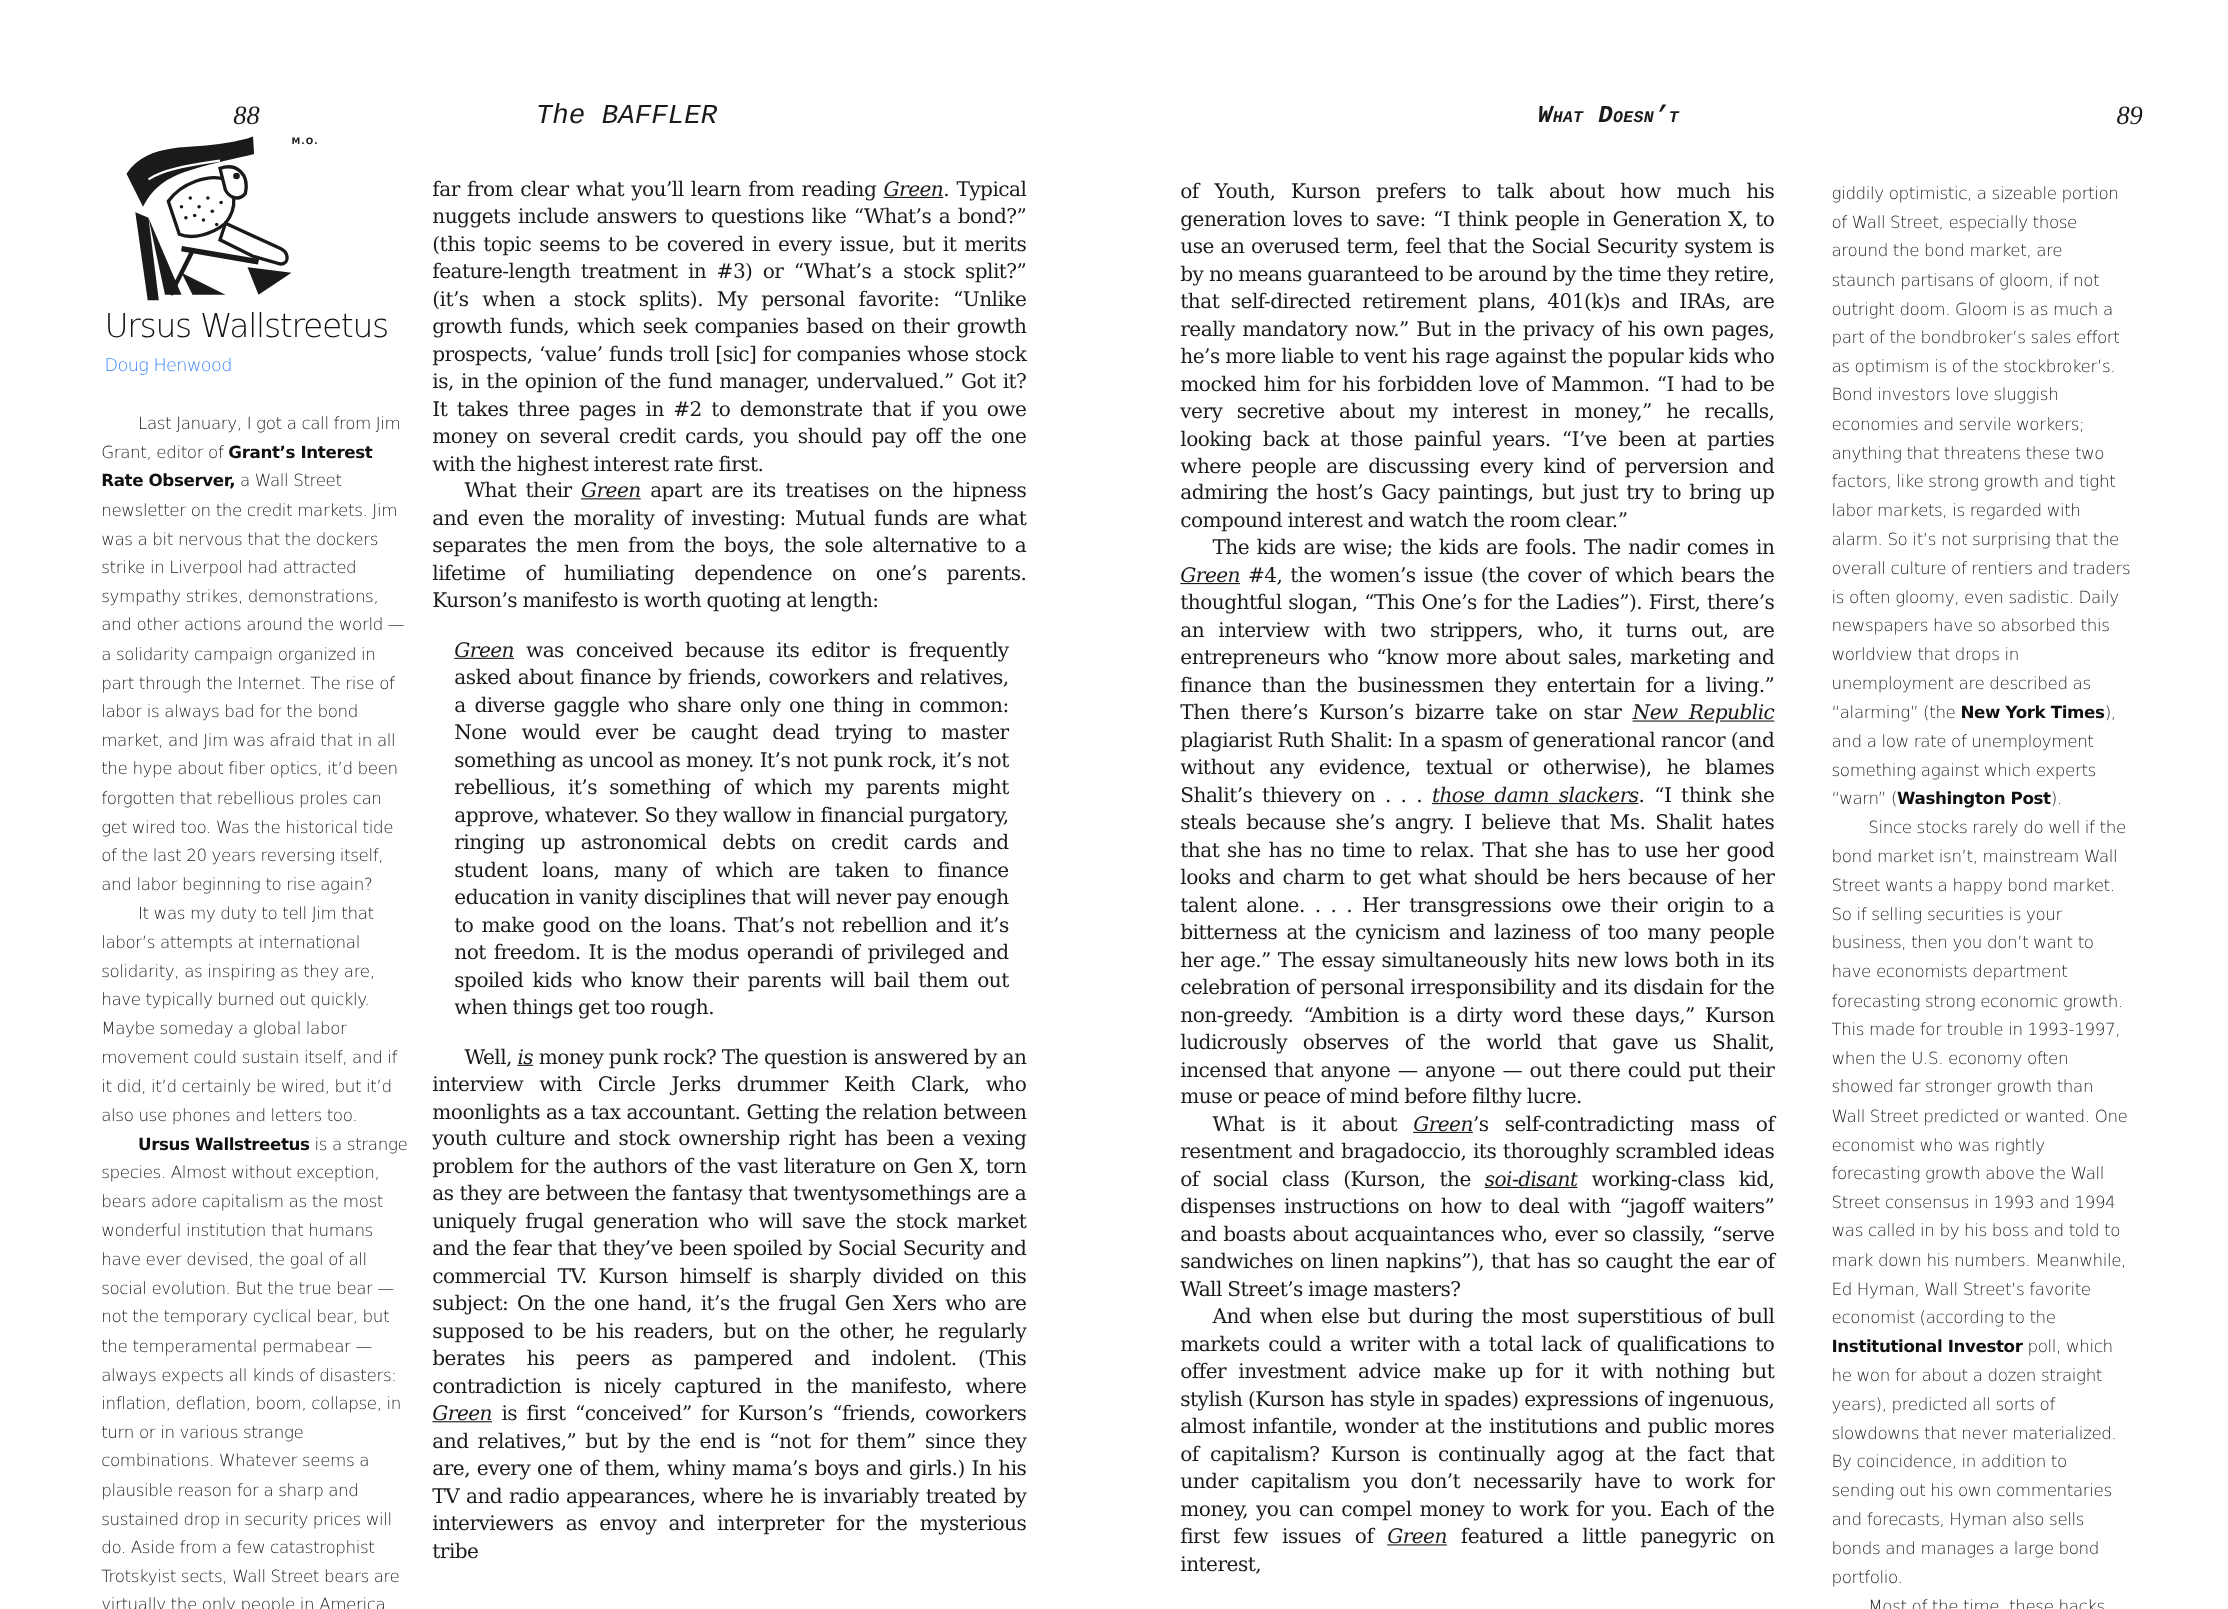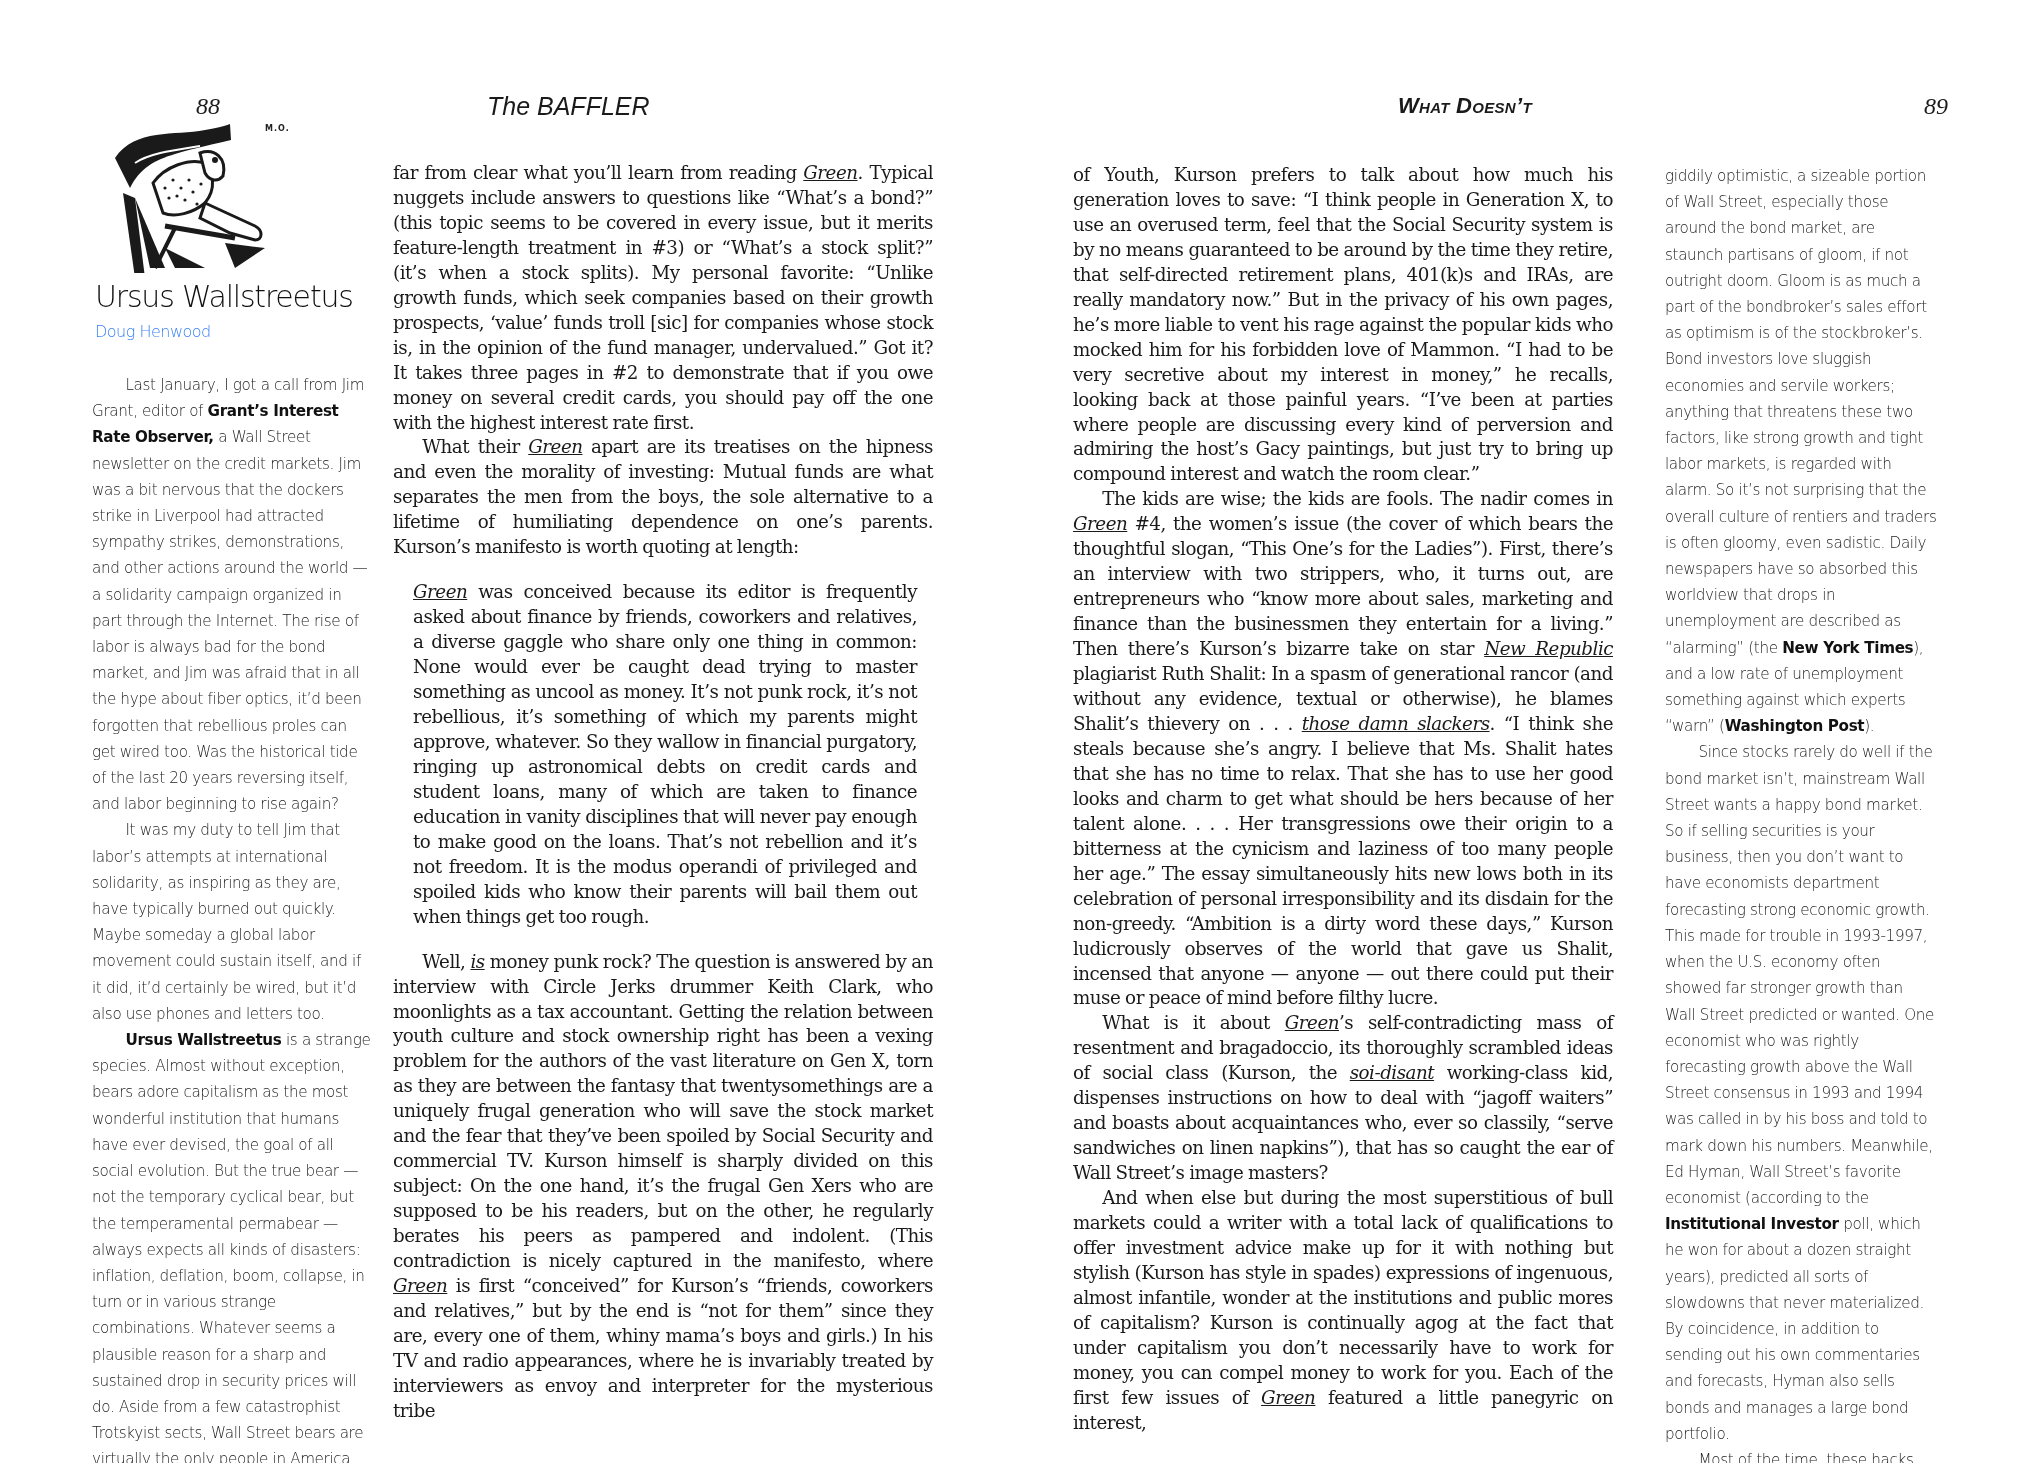--- a/index.html
+++ b/index.html
@@ -1,37 +1,37 @@
 <!DOCTYPE html>
 <html><head>
 <meta charset="utf-8">
 <style>
   html, body { margin: 0; padding: 0; background: #ffffff; }
   body { width: 2025px; height: 1463px; position: relative; overflow: hidden; color: #1a1a1a; }
   .abs { position: absolute; }
   .folio { font-family: "Liberation Serif", serif; font-style: italic; font-size: 24px; line-height: 28px; top: 92px; }
-  .running-head { font-family: Liberation Sans, sans-serif; font-style: italic; font-size: 25px; line-height: 28px; top: 92px; }
+  .running-head { font-family: Liberation Mono, monospace; font-style: italic; font-size: 25px; line-height: 28px; top: 92px; }
   .running-head.sc { font-variant: small-caps; font-weight: bold; font-size: 22px; letter-spacing: 0.3px; }
   .sans { font-family: "DejaVu Sans", sans-serif; font-weight: 300; color: #222; }
   .serif { font-family: "DejaVu Serif", serif; color: #1a1a1a; }
   .side-col { font-size: 15.2px; line-height: 26.2px; letter-spacing: -0.35px; }
   .main-col { font-size: 18.3px; line-height: 24.95px; text-align: justify; letter-spacing: -0.5px; word-spacing: -0.5px; }
   .main-col p, .side-col p { margin: 0; }
   .indent { text-indent: 1.6em; }
   .side-col .indent { text-indent: 2.2em; }
   .blockquote { margin: 20px 16px 20px 20px !important; }
   .title { font-family: "DejaVu Sans", sans-serif; font-weight: 200; font-size: 30px; line-height: 34px; letter-spacing: -1.2px; color: #111; }
   .byline { font-family: "DejaVu Sans", sans-serif; font-weight: 300; font-size: 16px; line-height: 20px; letter-spacing: -0.5px; color: #3b82f6; }
   b { font-weight: bold; color: #111; }
   i { font-style: italic; text-decoration: underline; }
 </style>
 </head>
 <body>
 
-<div class="abs folio" style="left:196px;">88</div>
+<div class="abs folio" style="left:212px;">88</div>
 <div class="abs running-head" style="left:487px;">The BAFFLER</div>
 
 <div class="abs" style="left:105px; top:118px; width:175px; height:155px;">
   <svg width="175" height="155" viewBox="0 0 175 155">
     <path d="M10 40 C30 10,70 18,100 12 C112 10,120 8,125 6 L126 22 C110 26,90 30,70 36 C50 42,35 50,25 70 Z" fill="#1a1a1a"></path>
     <path d="M30 45 C45 35,70 32,95 28" stroke="#fff" stroke-width="2" fill="none"></path>
     <path d="M18 75 L30 160 L40 160 L30 80 Z" fill="#1a1a1a"></path>
     <path d="M30 80 L45 150 L60 150 Z" fill="#1a1a1a"></path>
     <path d="M48 65 C60 48,85 40,100 45 C108 55,112 70,100 85 C88 95,70 100,58 95 Z" fill="#fff" stroke="#1a1a1a" stroke-width="3"></path>
     <g fill="#1a1a1a">

